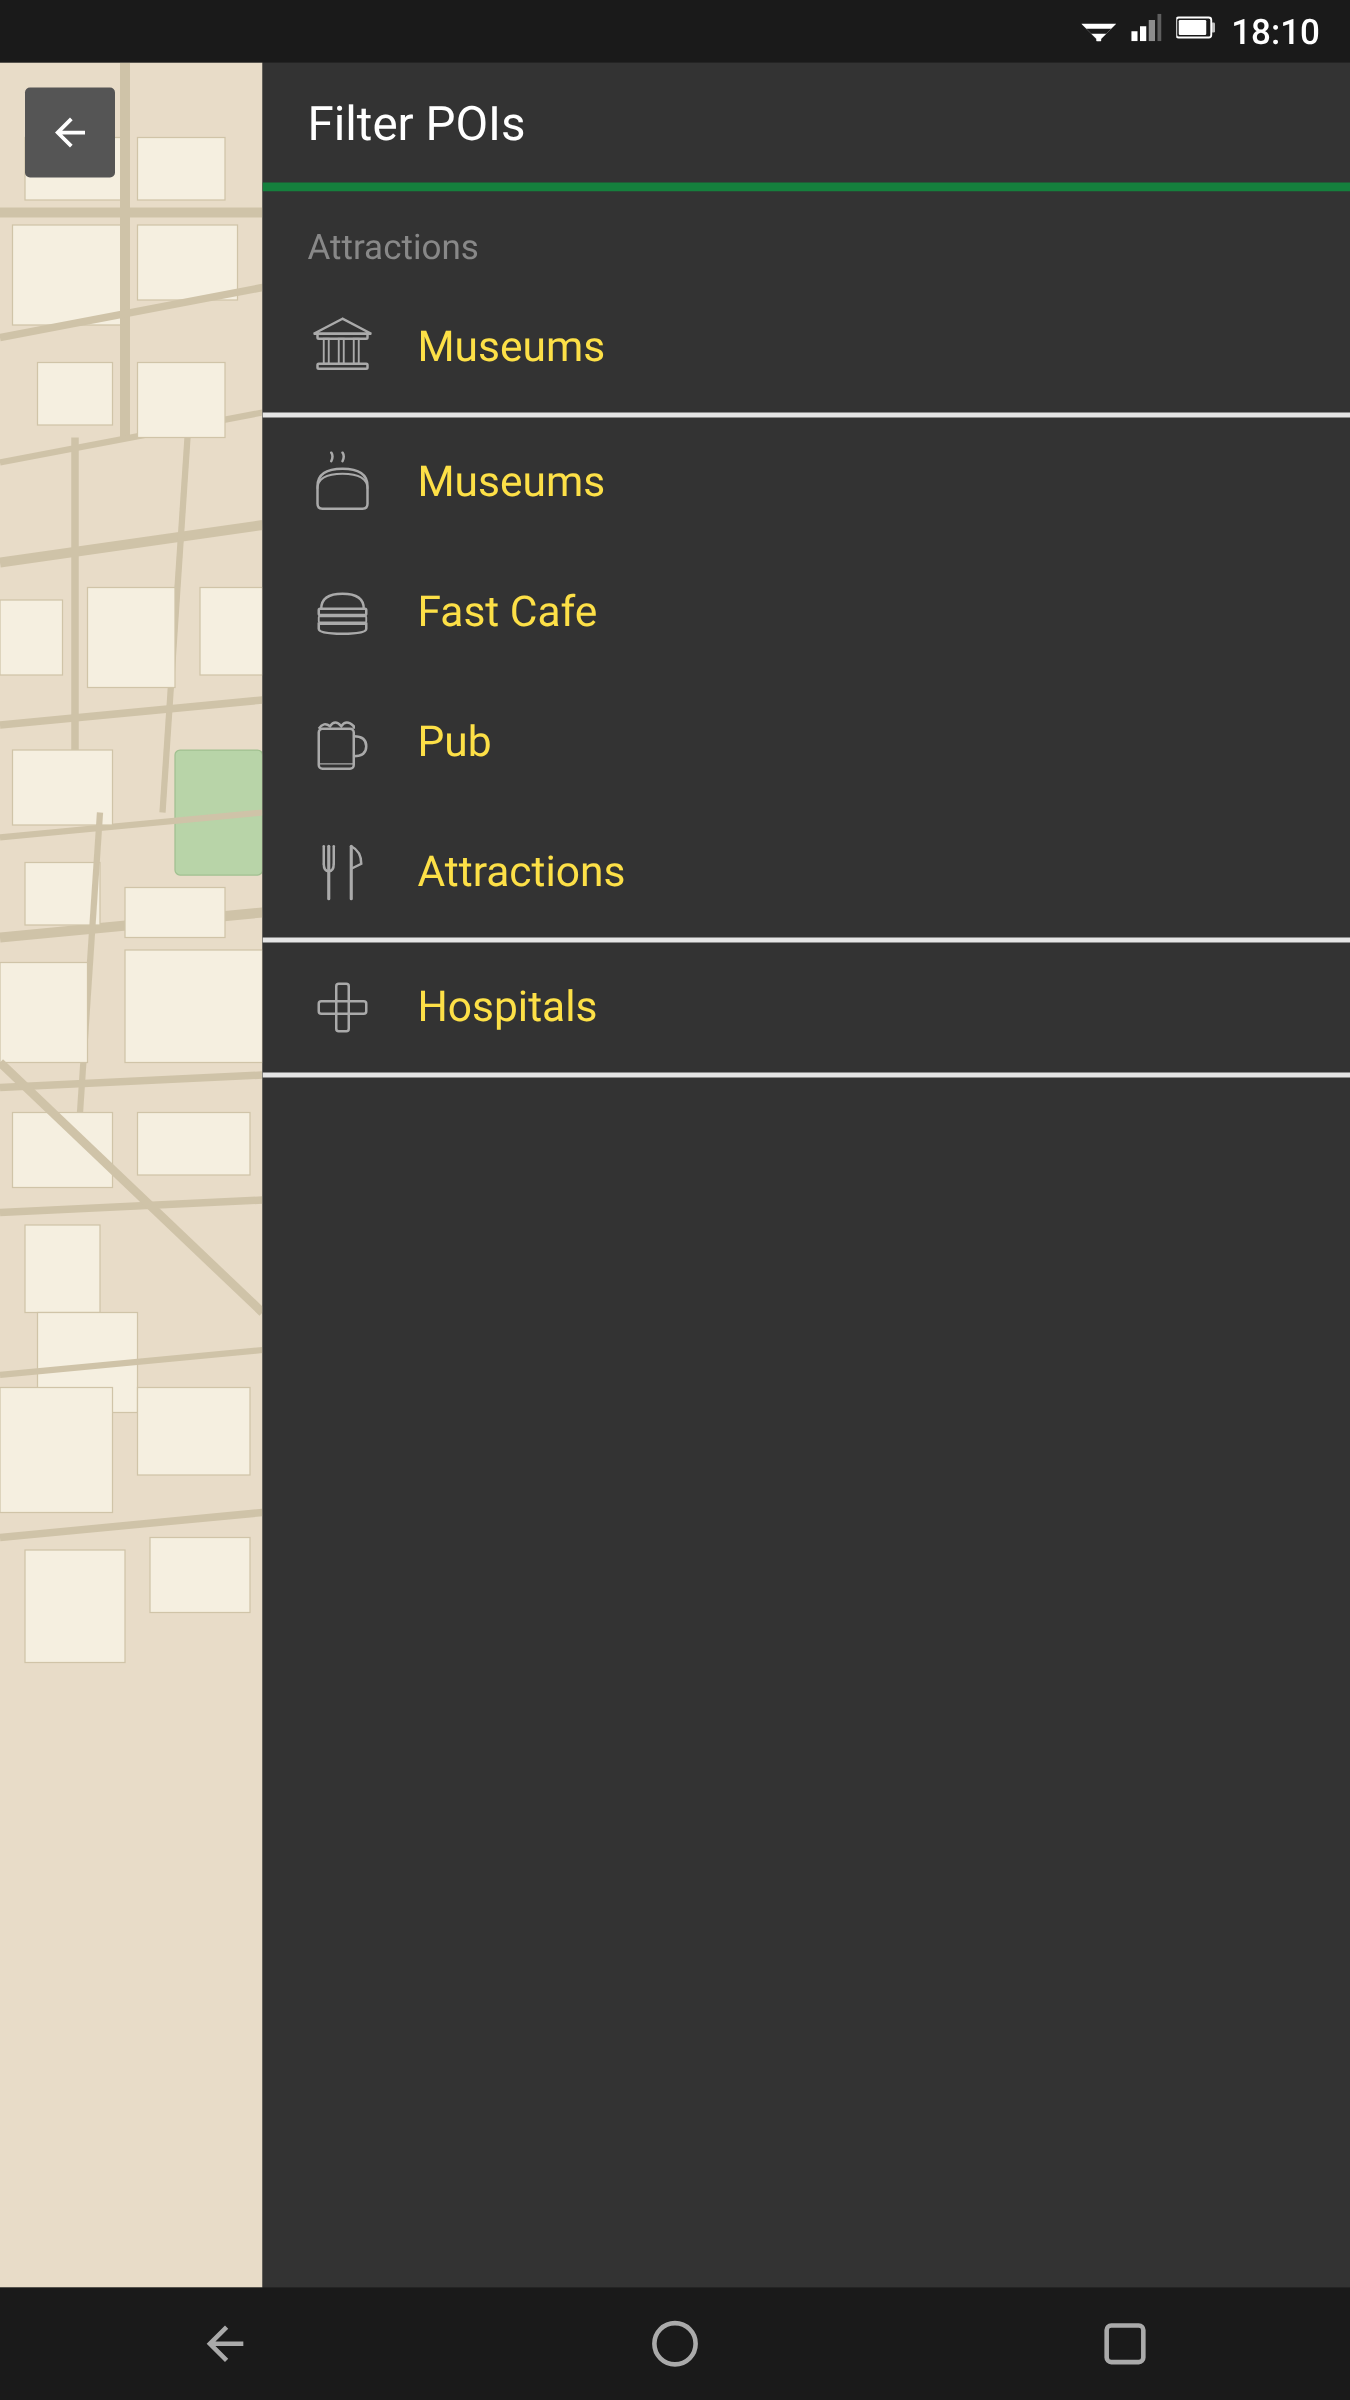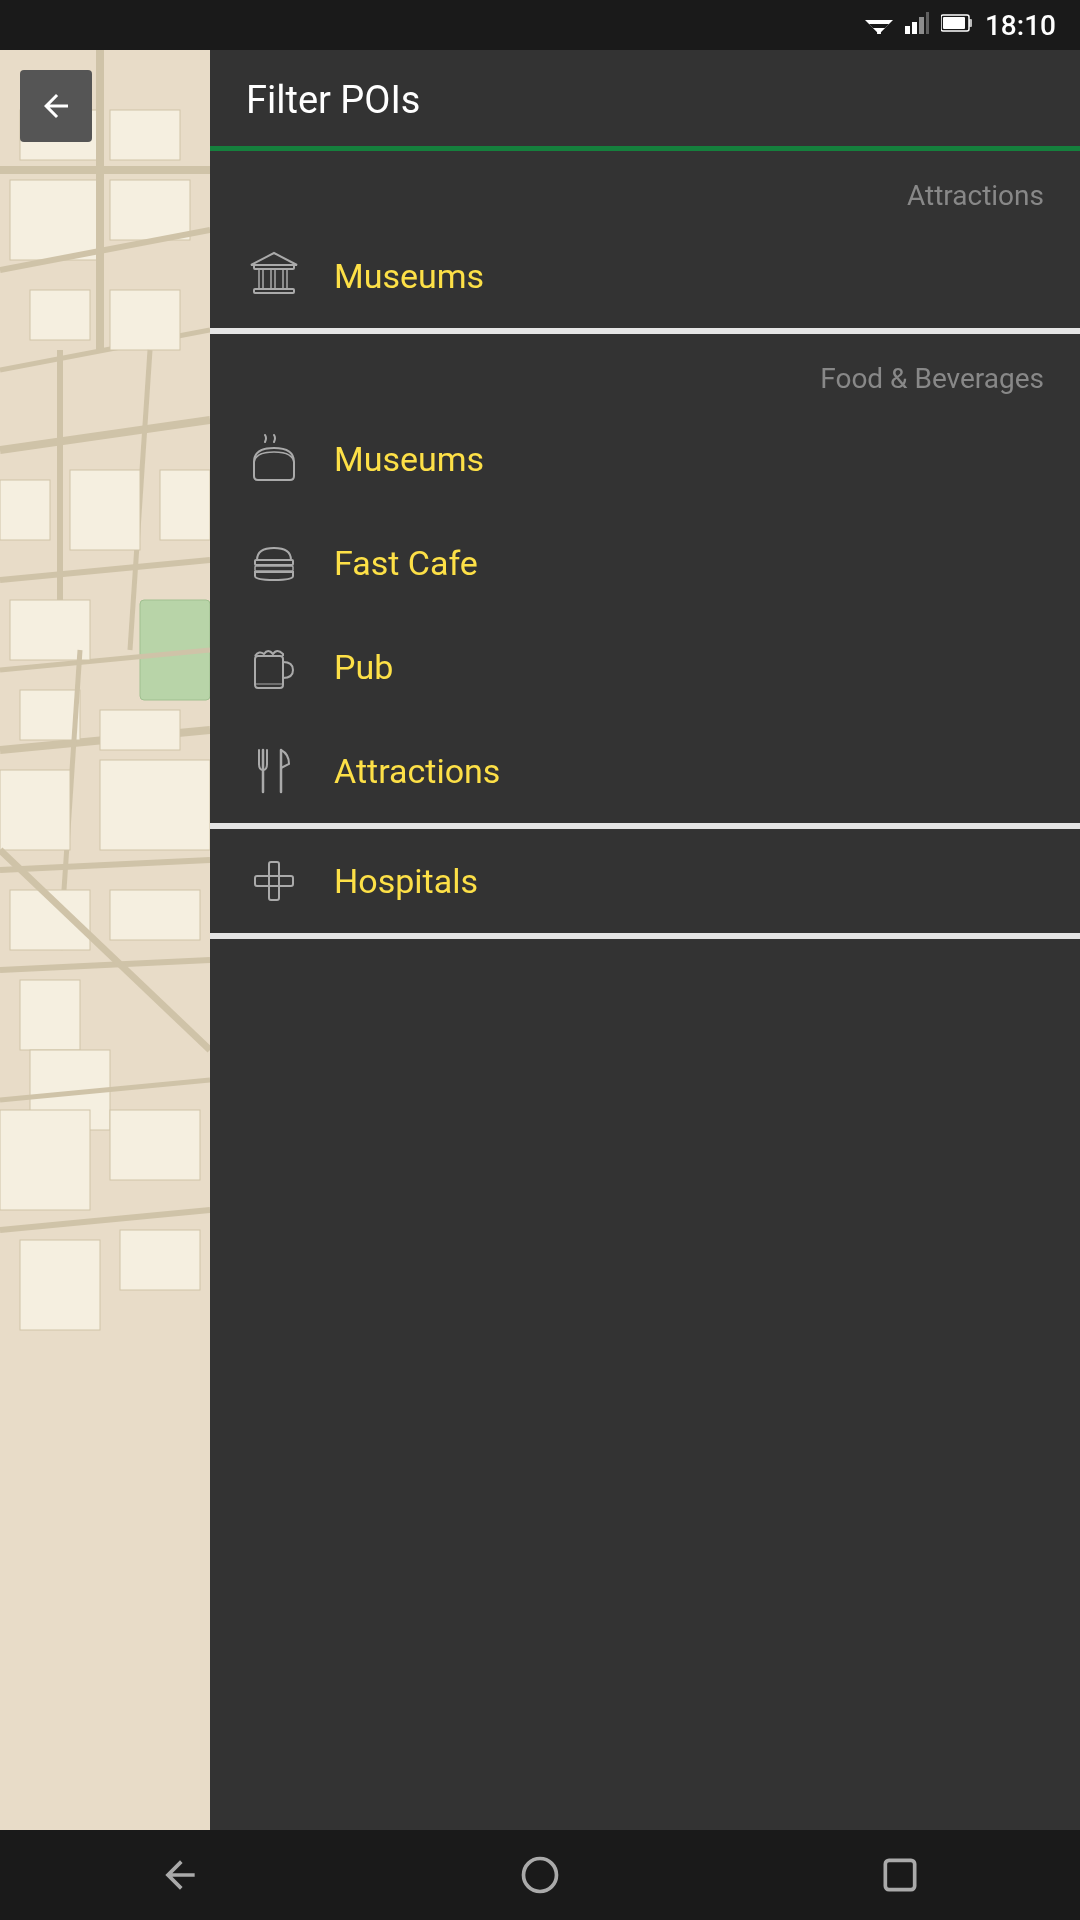--- a/index.html
+++ b/index.html
@@ -81,32 +81,31 @@
       top: 50px;
       left: 210px;
       right: 0;
       bottom: 90px;
       background: #333333;
       overflow-y: auto;
     }
 
     .filter-header {
       padding: 28px 36px 24px 36px;
-      border-bottom: 5px solid #15803d;
+      border-bottom: 7px solid #15803d;
     }
 
     .filter-title {
       color: #ffffff;
       font-size: 38px;
       font-weight: 400;
     }
 
     .section {
-      border-bottom: 6px solid #e5e5e5;
-      text-align: right;
+      border-bottom: 4px solid #e5e5e5;
     }
 
     .section-label {
       color: #888;
       font-size: 28px;
       padding: 28px 36px 12px 36px;
       font-weight: 400;
     }
 
     .menu-item {
@@ -278,21 +277,20 @@
           <rect x="34" y="18" width="4" height="20" stroke="#aaaaaa" stroke-width="1.5"></rect>
 
           <polygon points="25,2 2,14 48,14" stroke="#aaaaaa" stroke-width="2" fill="none"></polygon>
         </svg>
       </div>
       <span class="menu-label">Museums</span>
     </div>
   </div>
 
   <div class="section">
-    <div class="section-label">Food &amp; Beverages</div>
 
     <div class="menu-item">
       <div class="menu-icon">
         <svg viewBox="0 0 50 50" xmlns="http://www.w3.org/2000/svg">
 
           <path d="M16,8 Q18,4 16,1" stroke="#aaaaaa" stroke-width="2" fill="none" stroke-linecap="round"></path>
           <path d="M25,8 Q27,4 25,1" stroke="#aaaaaa" stroke-width="2" fill="none" stroke-linecap="round"></path>
 
           <path d="M5,28 Q5,14 25,14 Q45,14 45,28 L45,42 Q45,46 41,46 L9,46 Q5,46 5,42 Z" stroke="#aaaaaa" stroke-width="2" fill="none"></path>
           <path d="M5,30 Q5,18 25,18 Q45,18 45,30" stroke="#aaaaaa" stroke-width="1.5" fill="none"></path>

